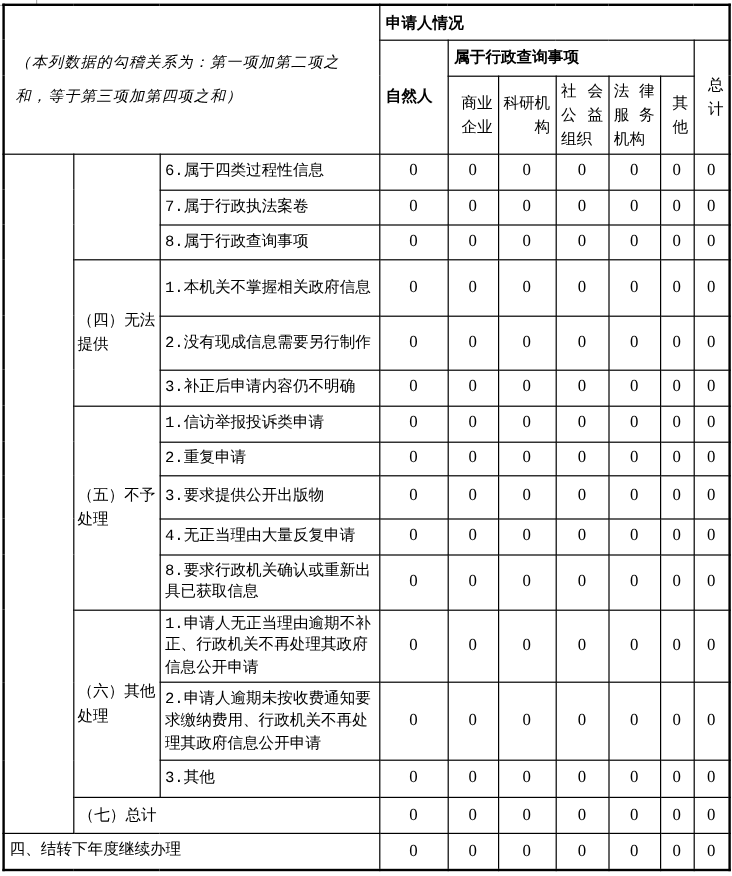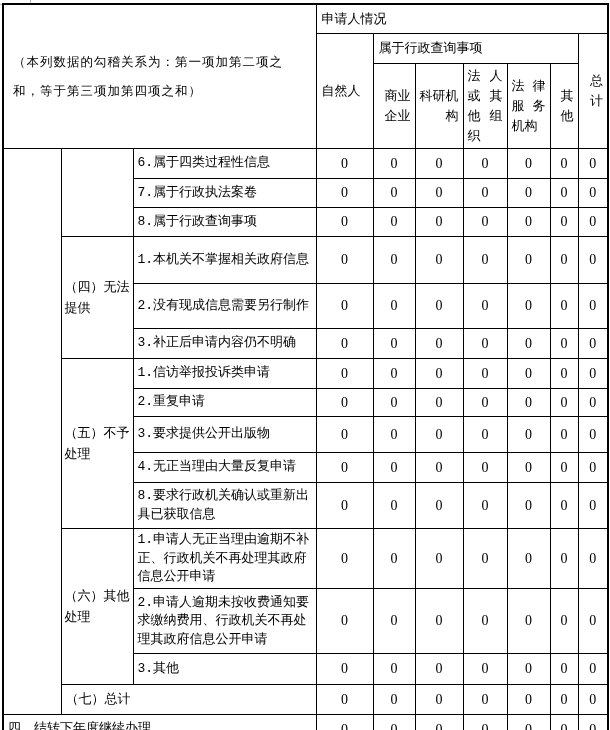--- a/index.html
+++ b/index.html
@@ -7,24 +7,24 @@
     font-family:"Liberation Sans","DejaVu Sans",sans-serif; position:relative; overflow:hidden; }
 
   .edge-artifact { position:absolute; left:0; top:0; width:31px; height:5px;
     border-right:1px solid #b3b3b3; border-bottom:1px solid #b3b3b3; }
 
   table.report { position:absolute; left:2px; top:3px; width:605px;
     border-collapse:collapse; table-layout:fixed; border:2px solid #000; }
   td { border:1px solid #000; font-size:13px; line-height:1.42;
     vertical-align:middle; overflow:hidden; word-break:break-all; }
 
-  td.note { font-family:"DejaVu Serif","Liberation Serif",serif; 
+  td.note { font-family:"DejaVu Serif","Liberation Serif",serif; font-style:italic;
     font-size:12.5px; letter-spacing:1px; line-height:2.3; padding:2px 9px; vertical-align:middle; }
 
-  td.hdr  { text-align:left; padding:2px 5px; }
+  td.hdr  { text-align:left; padding:2px 5px;font-weight:bold; }
   td.sub  { text-align:right; padding:2px 4px; line-height:1.55; }
   td.jc   { text-align:justify; }
   td.grp  { text-align:left; padding:2px 2px 2px 3px; line-height:1.6; }
   td.lbl  { text-align:left; padding:2px 5px 2px 4px;font-family:Liberation Mono, monospace; }
   td.val  { text-align:center; padding:1px;
     font-family:"Liberation Serif","DejaVu Serif",serif; font-size:14px; }
 </style>
 </head>
 <body>
 
@@ -50,21 +50,21 @@
     <td class="hdr" colspan="7">申请人情况</td>
   </tr>
   <tr style="height:30px">
     <td class="hdr" rowspan="2">自然人</td>
     <td class="hdr" colspan="5">属于行政查询事项</td>
     <td class="sub" rowspan="2">总计</td>
   </tr>
   <tr style="height:65px">
     <td class="sub">商业企业</td>
     <td class="sub">科研机构</td>
-    <td class="sub jc">法人或其他组织</td>
+    <td class="sub jc">社会公益组织</td>
     <td class="sub jc">法律服务机构</td>
     <td class="sub">其他</td>
   </tr>
 
   <tr style="height:30px">
     <td rowspan="15"></td>
     <td class="grp" rowspan="3"></td>
     <td class="lbl">6.属于四类过程性信息</td>
     <td class="val">0</td>
     <td class="val">0</td>

